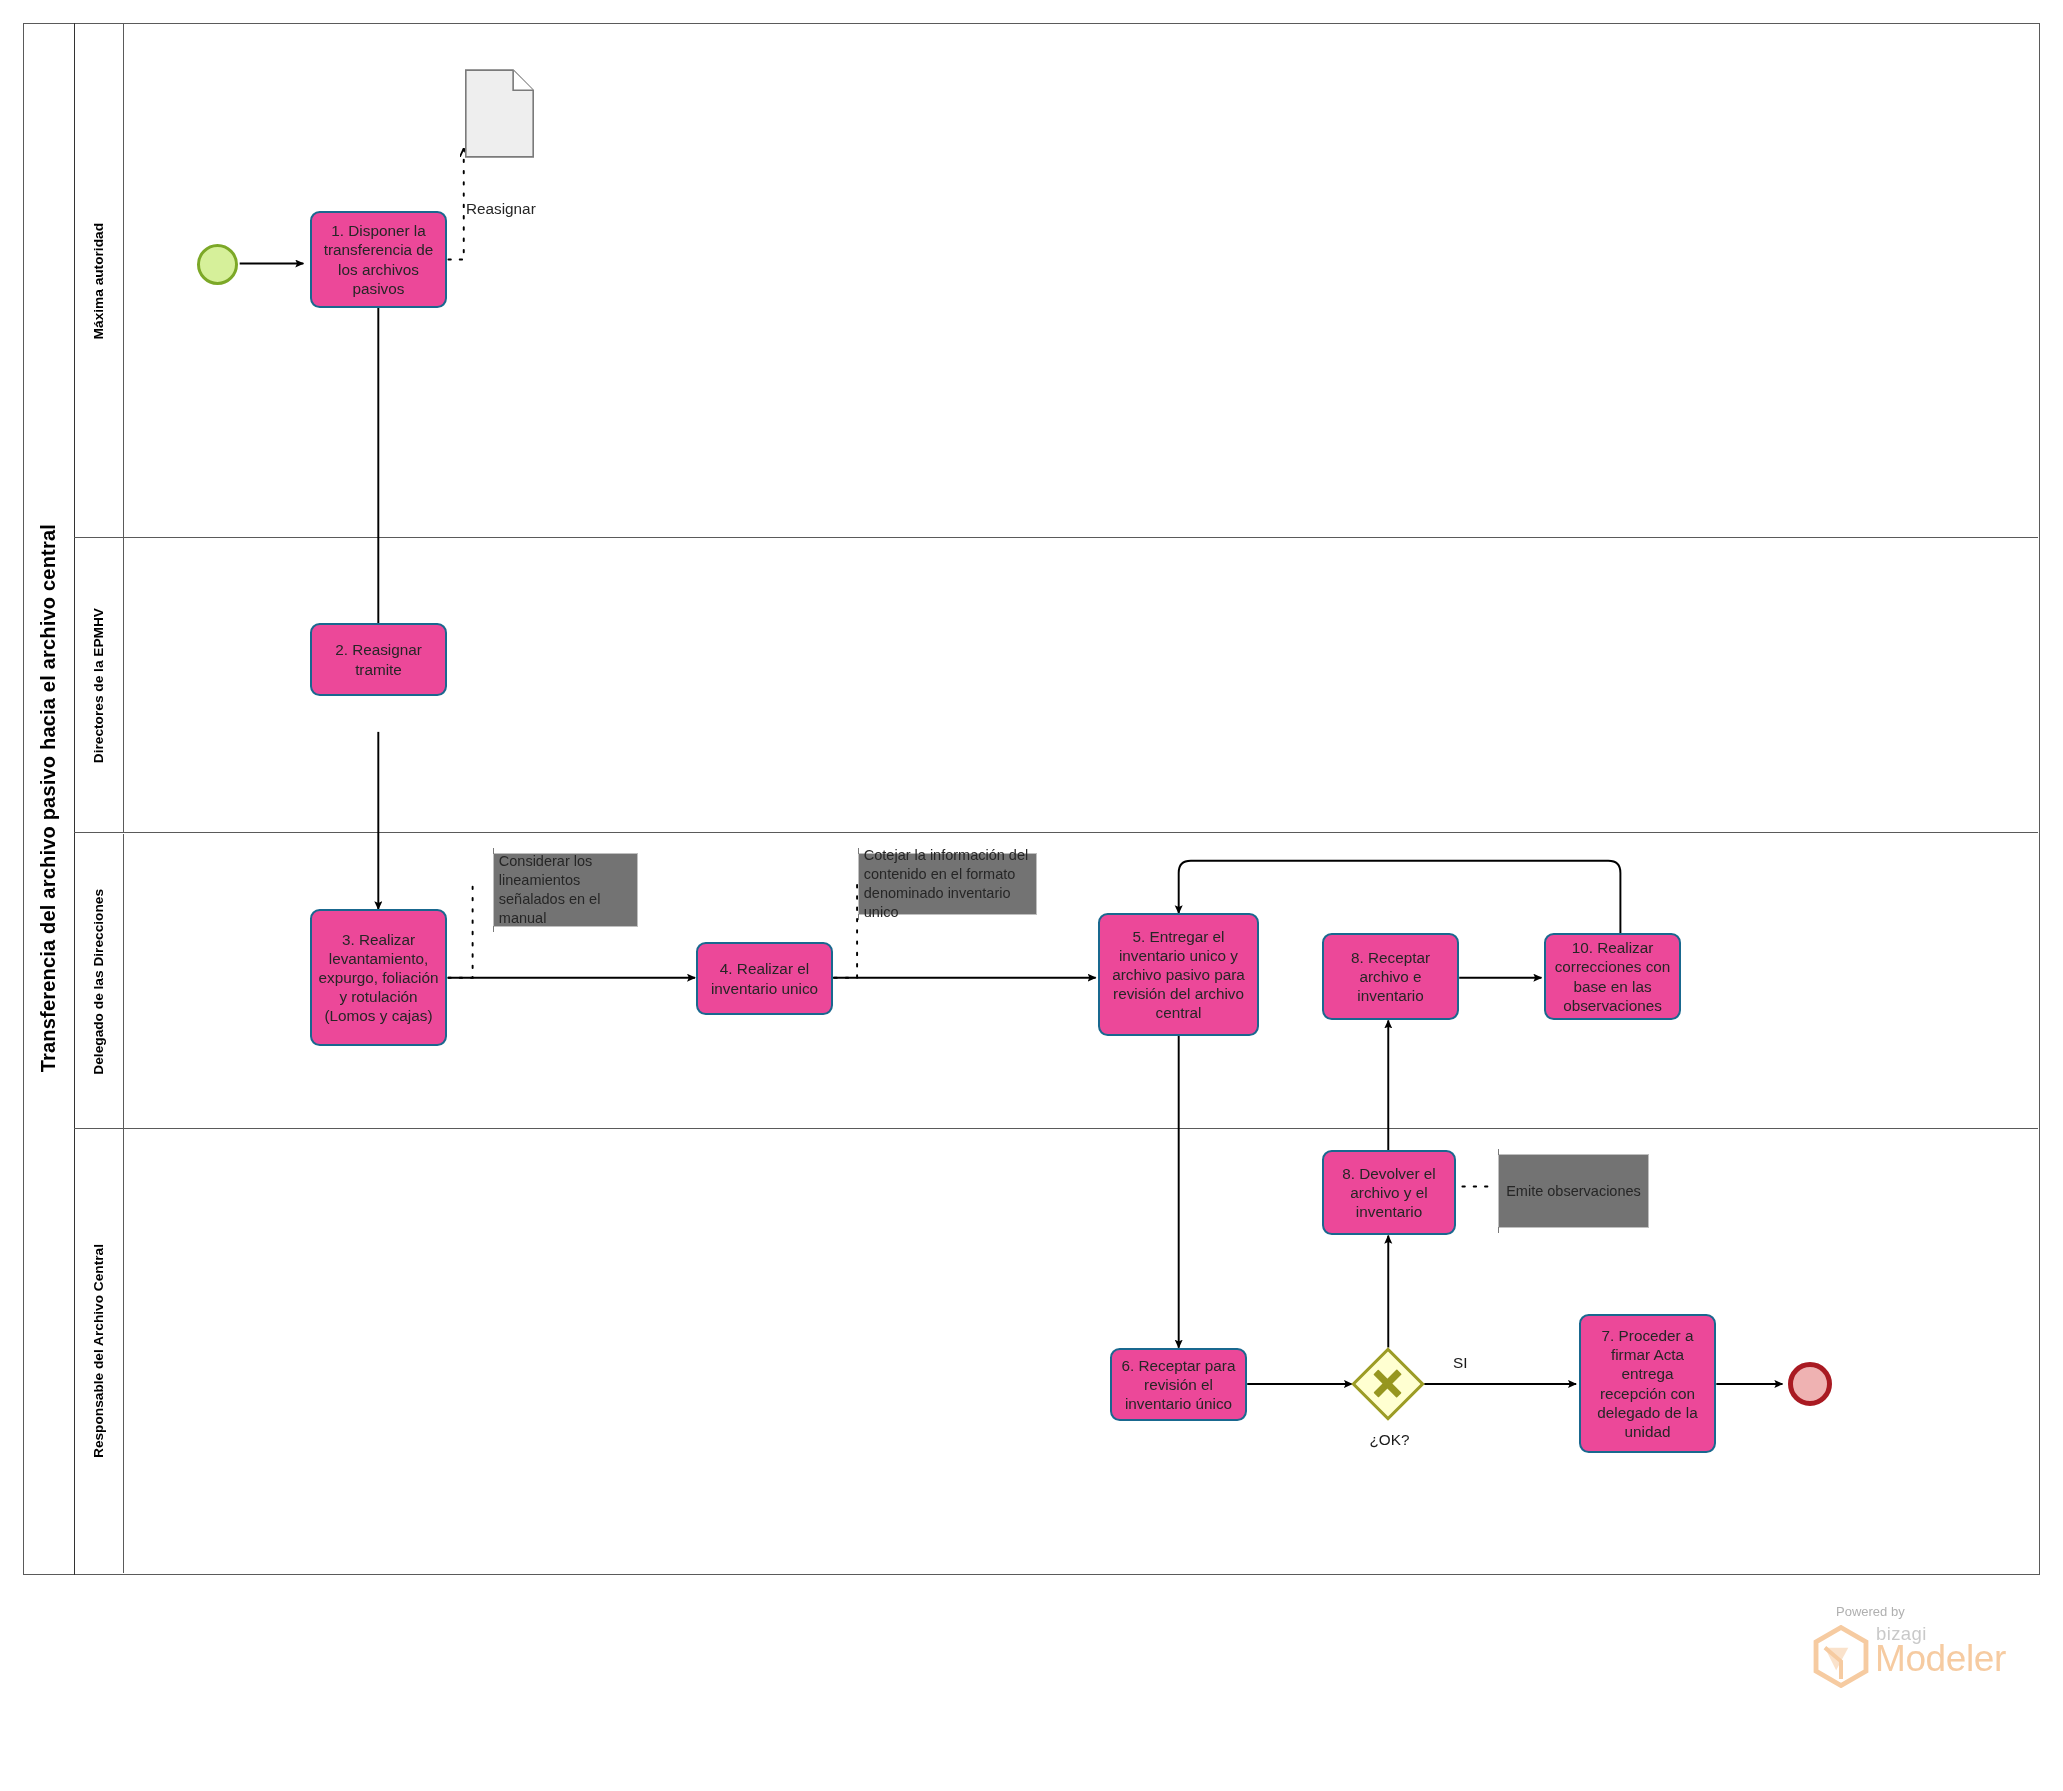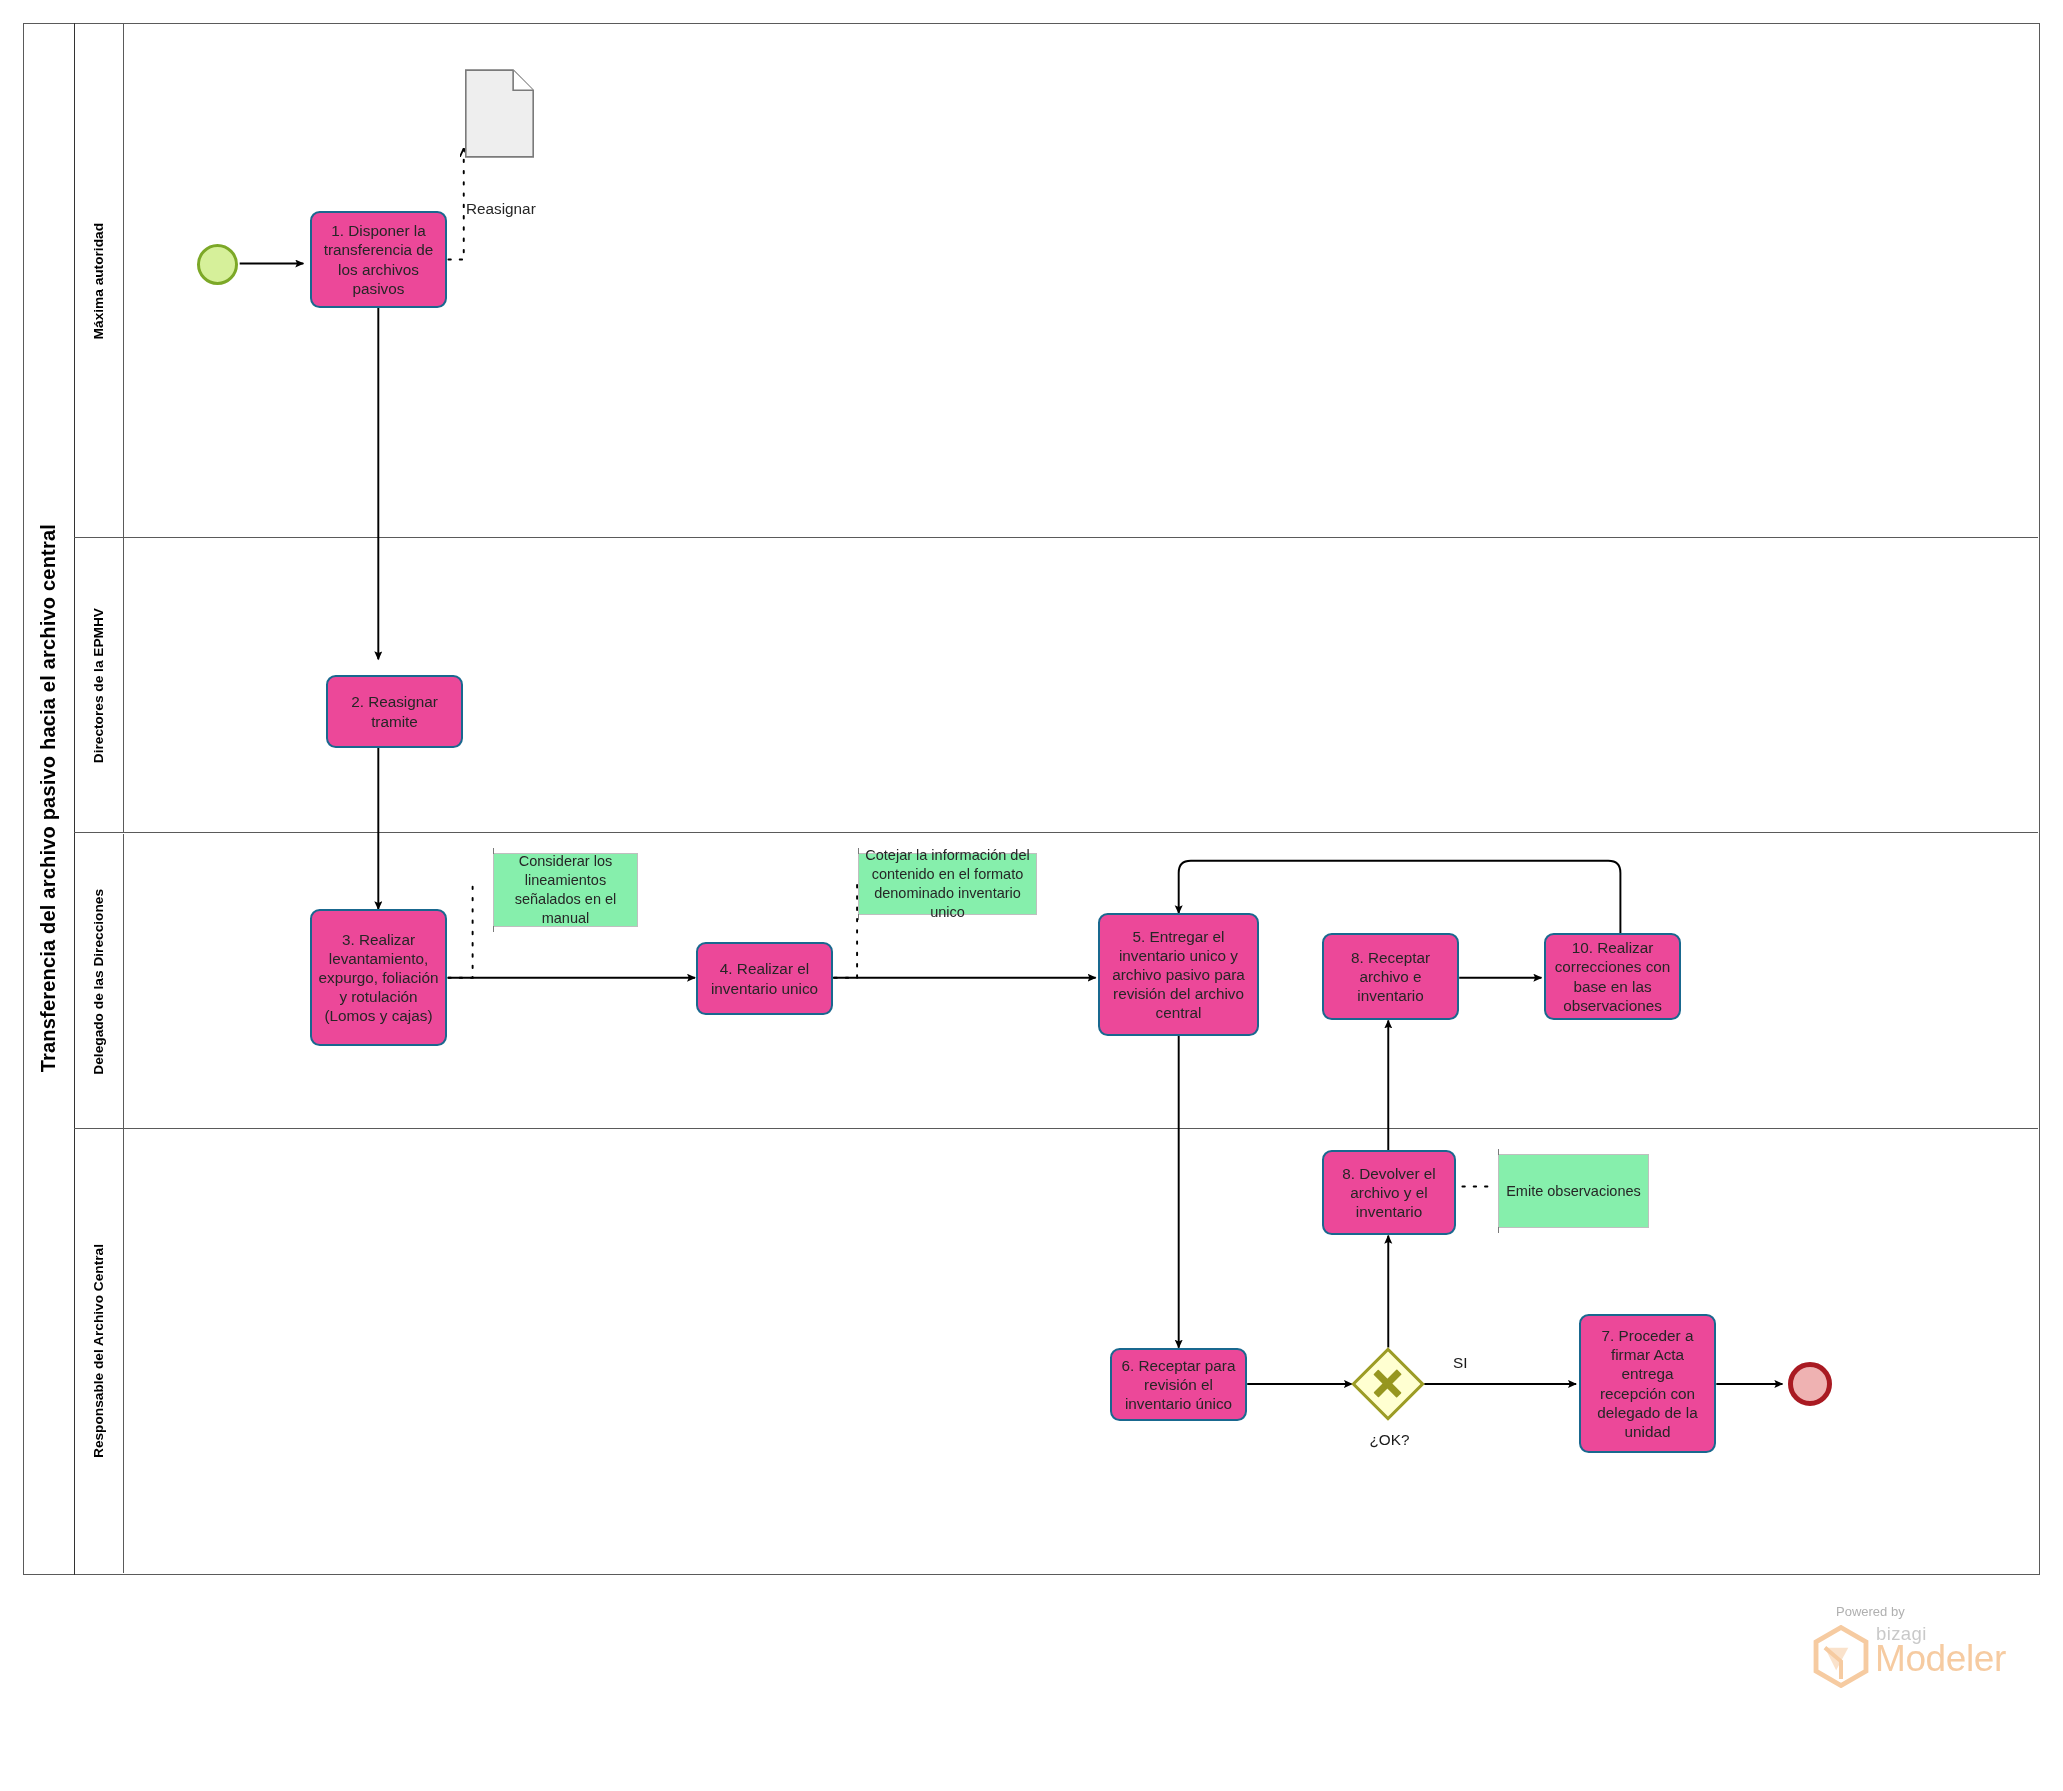--- a/index.html
+++ b/index.html
@@ -42,23 +42,23 @@
         background:#ffffd1;border:3.2px solid #9c9c26;
         transform:rotate(45deg);box-sizing:border-box;}
   .gw-x{position:absolute;left:0;top:0;width:100%;height:100%;}
   .gw-x:before,.gw-x:after{content:"";position:absolute;left:50%;top:18%;
         width:7.3px;height:64%;background:#96961f;margin-left:-3.6px;border-radius:0.8px;}
   .gw-x:before{transform:rotate(45deg);}
   .gw-x:after{transform:rotate(-45deg);}
   .gw-label{position:absolute;font-size:15.3px;color:#1a1a1a;text-align:center;
         white-space:nowrap;}
 
-  .annotation{position:absolute;box-sizing:border-box;background:#86efac;
+  .annotation{position:absolute;box-sizing:border-box;background:#737373;
         border:0.8px solid #bfbfbf;display:flex;align-items:center;
-        justify-content:center;text-align:center;font-size:14.5px;line-height:1.3;
+        justify-content:center;text-align:left;font-size:14.5px;line-height:1.3;
         color:#262626;padding:3.2px 4.8px;}
   .annotation:before{content:"";position:absolute;left:-0.8px;top:-6.4px;
         width:0.8px;height:6.4px;background:#7a7a7a;}
   .annotation:after{content:"";position:absolute;left:-0.8px;bottom:-6.4px;
         width:0.8px;height:6.4px;background:#7a7a7a;}
 
   .doc-shape{position:absolute;}
   .doc-label{position:absolute;font-size:15.3px;color:#262626;white-space:nowrap;}
 
   .flow-label{position:absolute;font-size:15.3px;color:#1a1a1a;white-space:nowrap;}
@@ -153,21 +153,21 @@
       <path d="M60,1 L60,26 L85,26" fill="#ffffff" stroke="#7a7a7a" stroke-width="2"></path>
     </svg>
   </div>
   <div class="doc-label" style="left:466px;top:200px;">Reasignar</div>
 
   <div class="event start" style="left:197px;top:244px;width:41px;height:41px;"></div>
   <div class="event end" style="left:1788px;top:1362px;width:44px;height:44px;"></div>
 
   <div class="task" style="left:310px;top:211px;width:137px;height:97px;">1. Disponer la transferencia de los archivos pasivos</div>
 
-  <div class="task" style="left:310px;top:675px;width:137px;height:73px;margin-left:16px;">2. Reasignar tramite</div>
+  <div class="task" style="left:310px;top:623px;width:137px;height:73px;">2. Reasignar tramite</div>
 
   <div class="task" style="left:310px;top:909px;width:137px;height:137px;">3. Realizar levantamiento, expurgo, foliación y rotulación (Lomos y cajas)</div>
 
   <div class="task" style="left:696px;top:942px;width:137px;height:73px;">4. Realizar el inventario unico</div>
 
   <div class="task" style="left:1098px;top:913px;width:161px;height:123px;">5. Entregar el inventario unico y archivo pasivo para revisión del archivo central</div>
 
   <div class="task" style="left:1110px;top:1348px;width:137px;height:73px;">6. Receptar  para revisión el inventario único</div>
 
   <div class="task" style="left:1579px;top:1314px;width:137px;height:139px;">7. Proceder a firmar Acta entrega recepción con delegado de la unidad</div>

